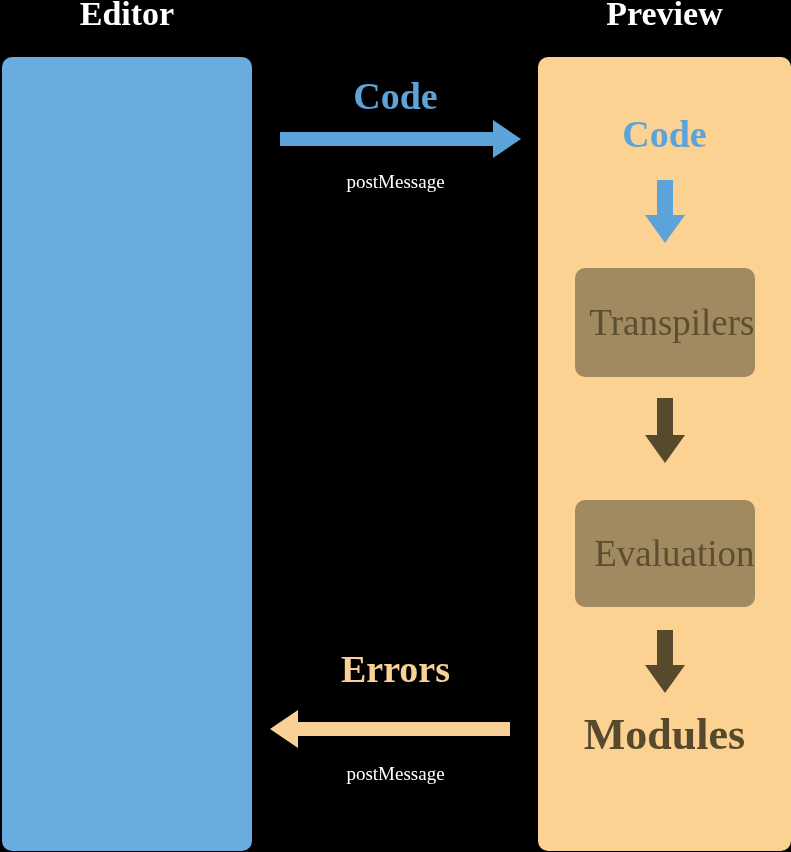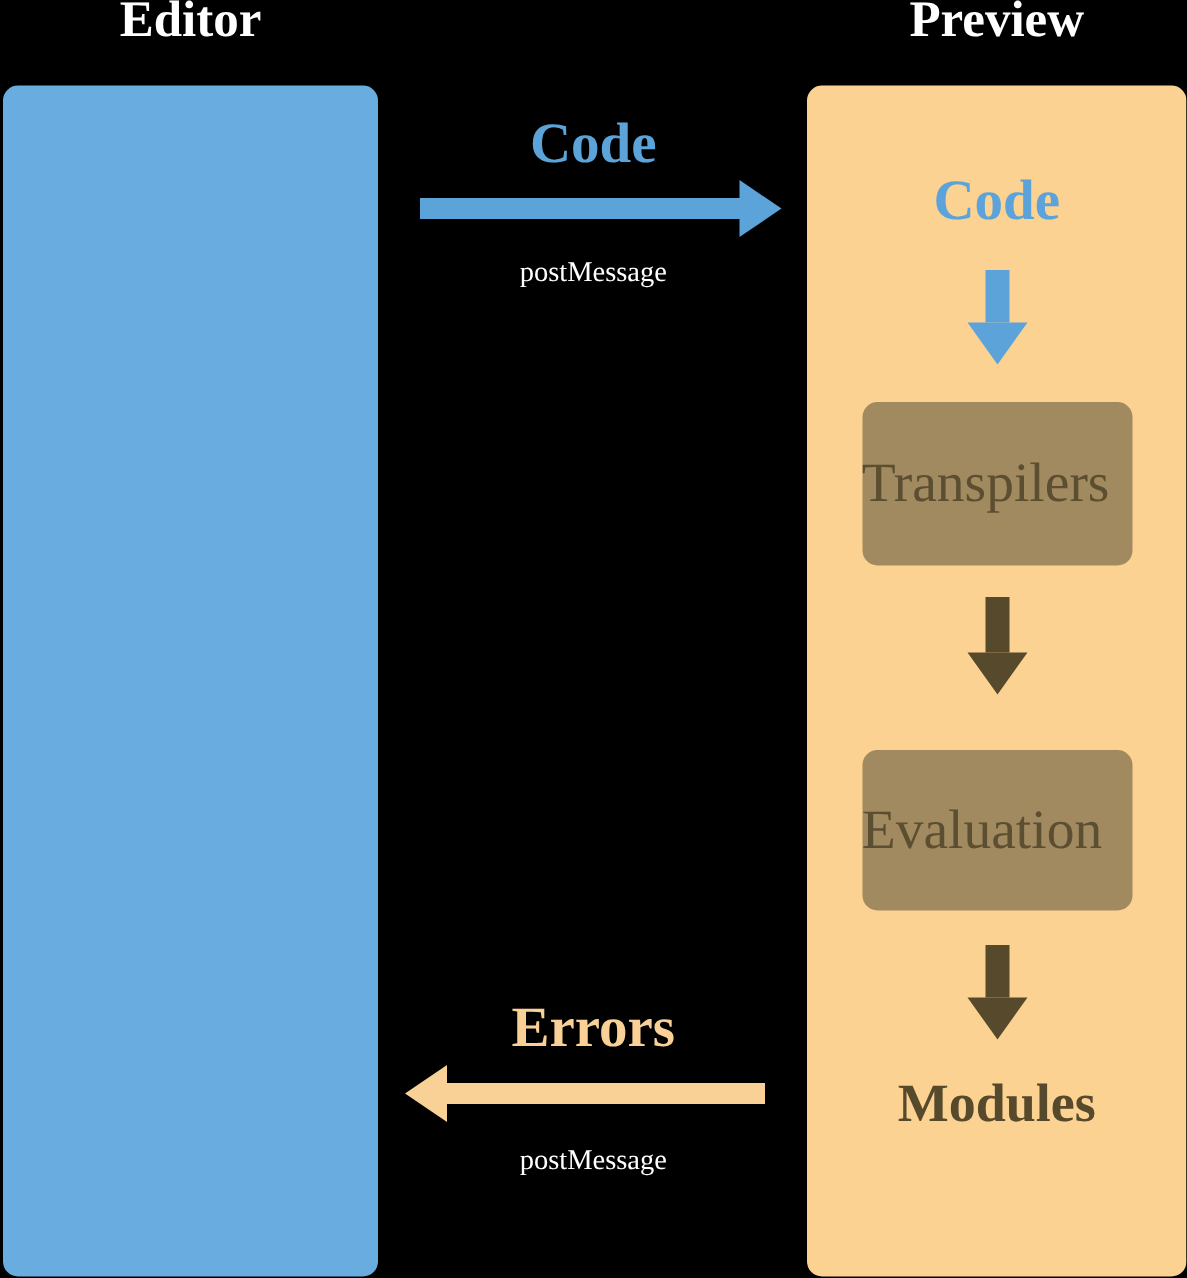--- a/index.html
+++ b/index.html
@@ -43,33 +43,33 @@
   .da-dark-2{height:63px;margin-top:23px;}
   .da-shaft{position:absolute;left:12px;top:0;width:16px;bottom:28px;}
   .da-head{position:absolute;left:0;bottom:0;width:0;height:0;
     border-left:20px solid transparent;border-right:20px solid transparent;}
   .da-blue .da-shaft{background:var(--blue-accent);}
   .da-blue .da-head{border-top:28px solid var(--blue-accent);}
   .da-dark .da-shaft{background:var(--dark-brown);}
   .da-dark .da-head{border-top:28px solid var(--dark-brown);}
   .stage-box{
     width:180px;background:var(--stage-box);border-radius:10px;
-    display:flex;align-items:center;justify-content:flex-start;
+    display:flex;align-items:center;justify-content:flex-end;
     color:var(--stage-text);font-size:37px;
   }
   .stage-1{height:109px;margin-top:25px;}
   .stage-2{height:107px;margin-top:37px;}
-  .pv-modules{margin-top:21px;font-size:36px;line-height:42px;font-weight:bold;color:var(--dark-brown);}
+  .pv-modules{margin-top:21px;font-size:44px;line-height:42px;font-weight:bold;color:var(--dark-brown);}
   
   .mid-label{
     position:absolute;left:253px;width:285px;text-align:center;
     font-weight:bold;font-size:38px;line-height:44px;
   }
   .code-label{top:74px;color:var(--blue-accent);}
-  .errors-label{top:663px;color:var(--orange-accent);}
+  .errors-label{top:647px;color:var(--orange-accent);}
   .pm-label{
     position:absolute;left:253px;width:285px;text-align:center;
     color:var(--title-text);font-size:19px;line-height:36px;
   }
   .pm-top{top:164px;}
   .pm-bottom{top:756px;}
   .h-arrow{position:absolute;height:38px;}
   .code-arrow{left:280px;top:120px;width:241px;}
   .code-arrow .ha-shaft{position:absolute;left:0;right:27px;top:12px;height:14px;background:var(--blue-accent);}
   .code-arrow .ha-head{position:absolute;right:0;top:0;width:0;height:0;

